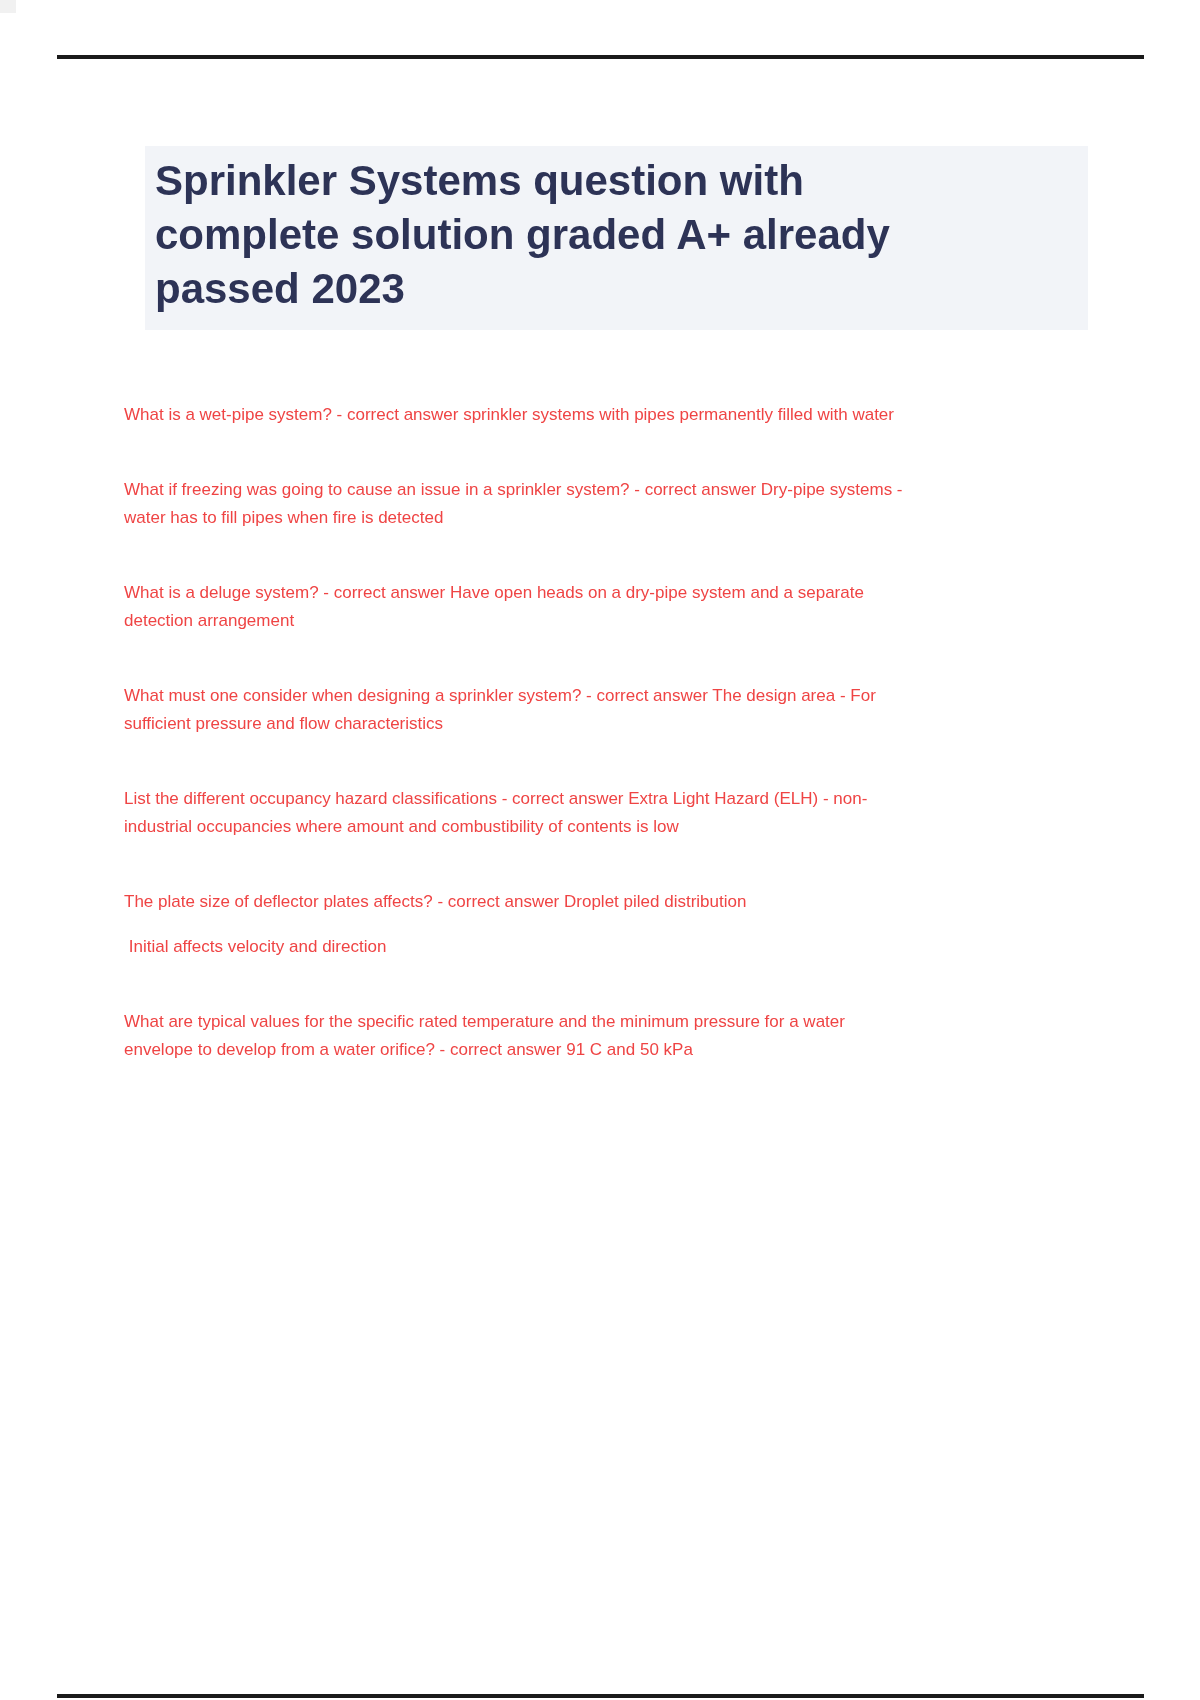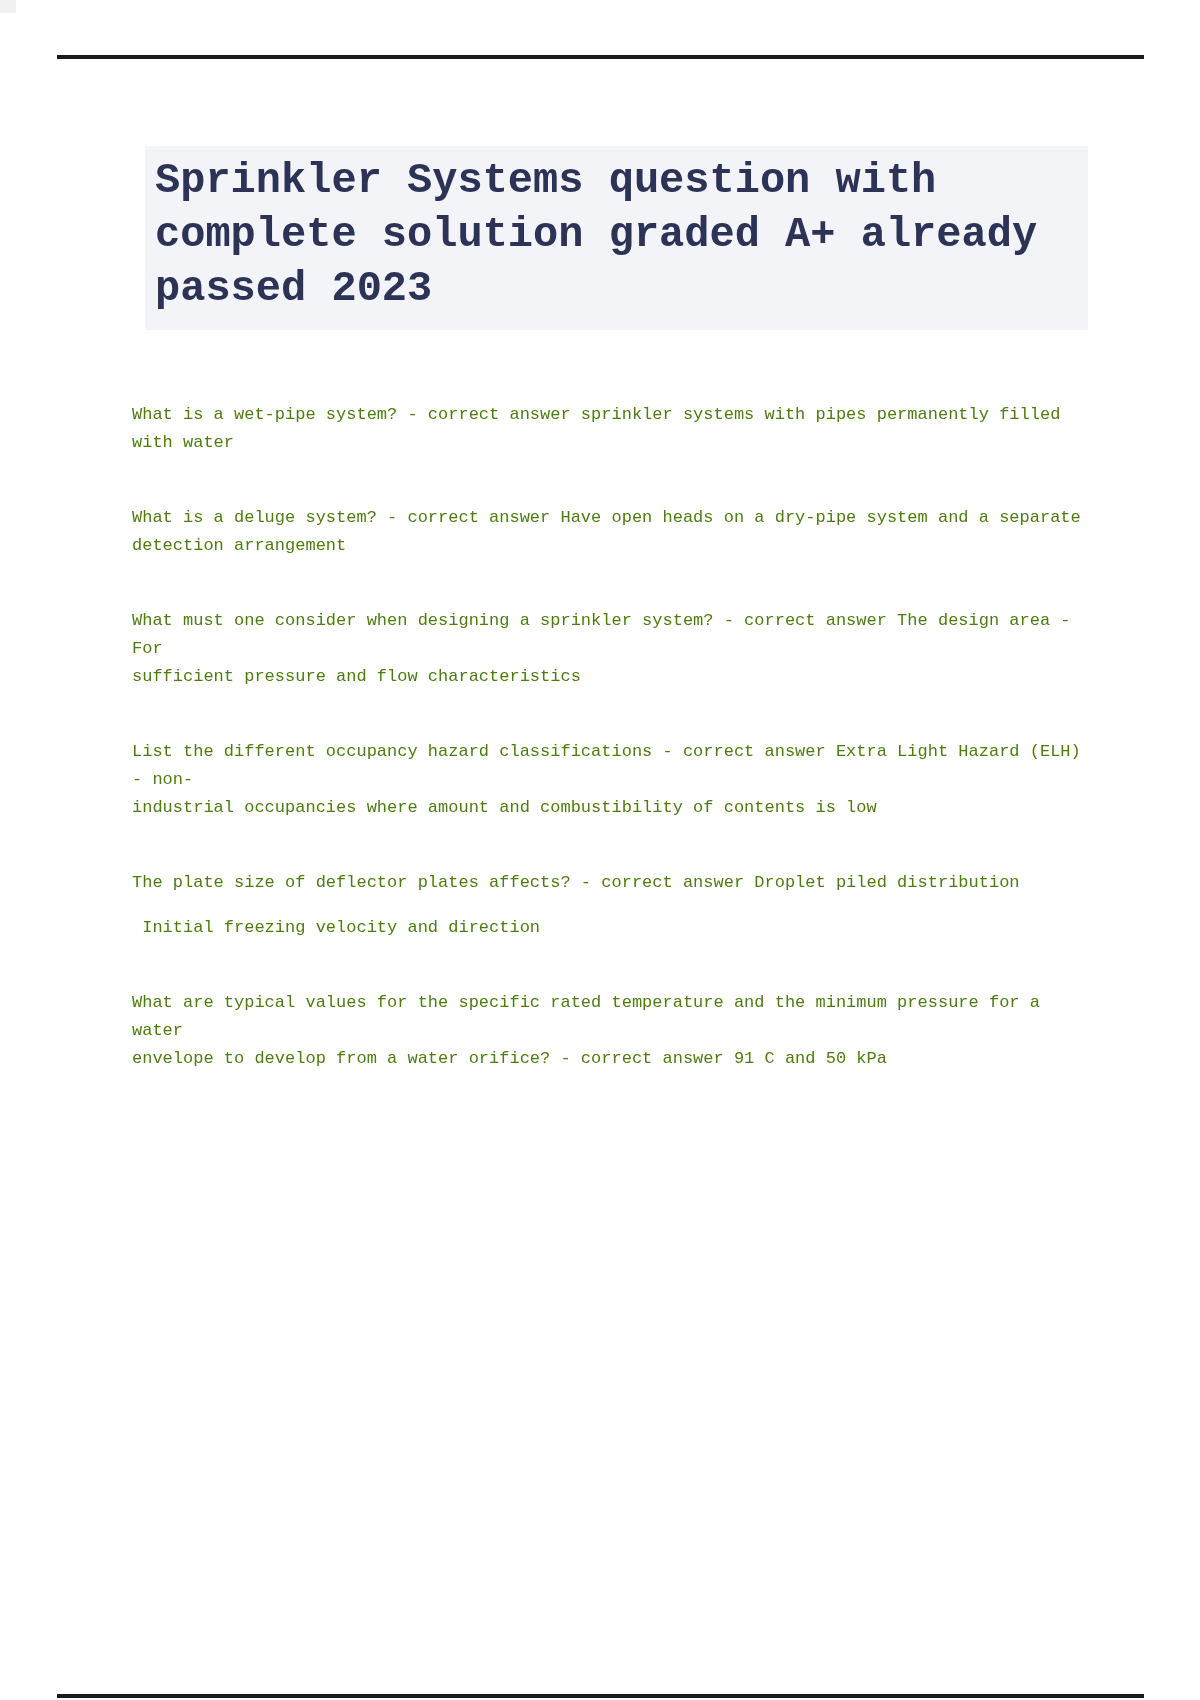--- a/index.html
+++ b/index.html
@@ -6,21 +6,21 @@
     margin: 0;
     padding: 0;
     background: #ffffff;
   }
   .page {
     position: relative;
     width: 1144px;
     height: 1700px;
     background: #ffffff;
     overflow: hidden;
-    font-family: Liberation Mono, monospace;
+    font-family: Liberation Sans, sans-serif;
   }
   .corner-artifact {
     position: absolute;
     left: 0;
     top: 0;
     width: 16px;
     height: 13px;
     background: #f1f1f1;
   }
   .rule {
@@ -42,26 +42,26 @@
     padding: 8px 12px 14px 10px;
     background: var(--title-bg, #f2f4f8);
     color: var(--title-color, #2d3356);
     font-size: 42px;
     line-height: 54px;
     font-weight: bold;
     white-space: pre-line;
   }
   .content {
     position: absolute;
-    left: 132px;
+    left: 124px;
     top: 401px;
     width: 950px;
     font-size: 17px;
     line-height: 28px;
-    color: #4d7c0f;
+    color: #ef4444;
   }
   .qa-block {
     margin: 0 0 47px 0;
   }
   .para {
     margin: 0 0 17px 0;
     white-space: pre-wrap;
   }
 </style>
 </head>
@@ -73,36 +73,38 @@
 
   <h1 class="doc-title">Sprinkler Systems question with
 complete solution graded A+ already
 passed 2023</h1>
 
   <section class="content" id="content">
       <div class="qa-block">
         <p class="para">What is a wet-pipe system? - correct answer sprinkler systems with pipes permanently filled with water</p>
       </div>
       <div class="qa-block">
+        <p class="para">What if freezing was going to cause an issue in a sprinkler system? - correct answer Dry-pipe systems -
+water has to fill pipes when fire is detected</p>
       </div>
       <div class="qa-block">
         <p class="para">What is a deluge system? - correct answer Have open heads on a dry-pipe system and a separate
 detection arrangement</p>
       </div>
       <div class="qa-block">
         <p class="para">What must one consider when designing a sprinkler system? - correct answer The design area - For
 sufficient pressure and flow characteristics</p>
       </div>
       <div class="qa-block">
         <p class="para">List the different occupancy hazard classifications - correct answer Extra Light Hazard (ELH) - non-
 industrial occupancies where amount and combustibility of contents is low</p>
       </div>
       <div class="qa-block">
         <p class="para">The plate size of deflector plates affects? - correct answer Droplet piled distribution</p>
-        <p class="para"> Initial freezing velocity and direction</p>
+        <p class="para"> Initial affects velocity and direction</p>
       </div>
       <div class="qa-block">
         <p class="para">What are typical values for the specific rated temperature and the minimum pressure for a water
 envelope to develop from a water orifice? - correct answer 91 C and 50 kPa</p>
       </div>
     </section>
 
   <div class="rule rule-bottom"></div>
 </div>
 

